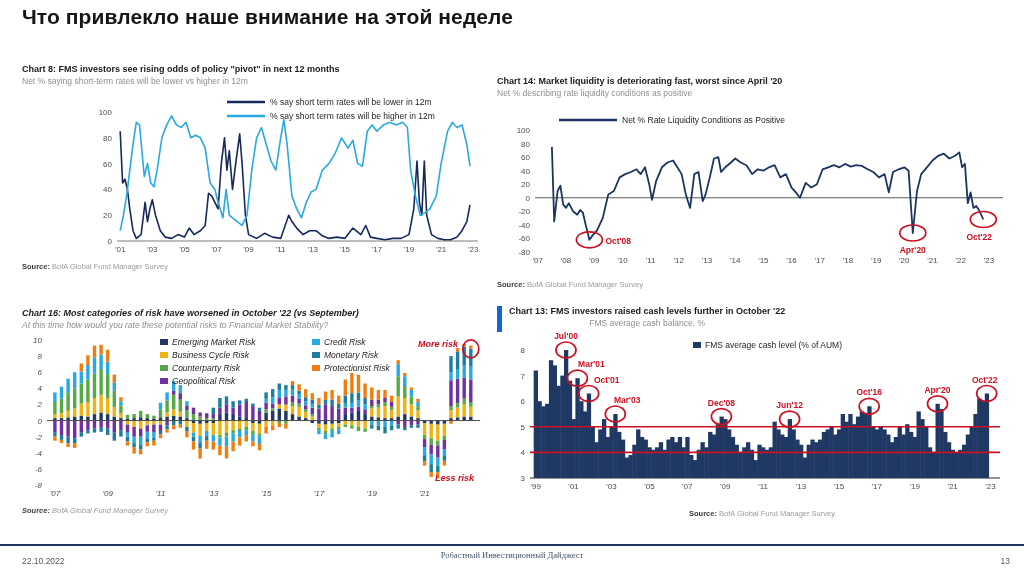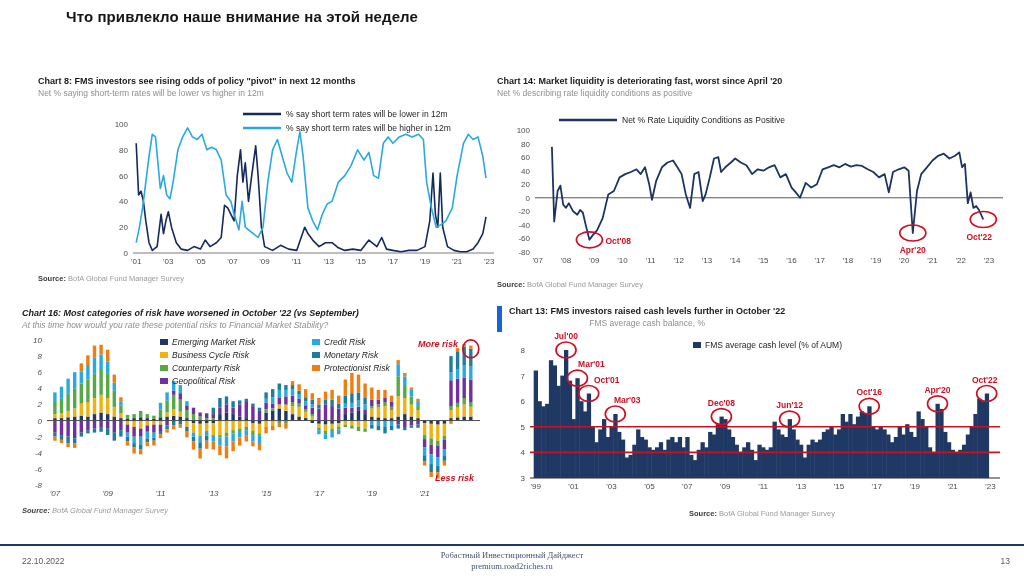--- a/index.html
+++ b/index.html
@@ -1,18 +1,18 @@
 <!DOCTYPE html>
 <html><head>
 <meta charset="utf-8">
 <style>
   html,body{margin:0;padding:0;}
   body{width:1024px;height:576px;background:#ffffff;font-family:"Liberation Sans",sans-serif;position:relative;overflow:hidden;}
   .slide{position:absolute;inset:0;background:#fff;}
-  .page-title{position:absolute;left:22px;top:6px;font-size:15px;font-weight:600;color:#151515;line-height:22px;letter-spacing:.1px;margin-left:44px;}
+  .page-title{position:absolute;left:22px;top:6px;font-size:21px;font-weight:600;color:#151515;line-height:22px;letter-spacing:.1px;}
   .panel{position:absolute;}
   .panel h3{margin:0;font-size:9px;font-weight:bold;color:#1a1a1a;line-height:11px;}
   .panel .sub{margin:1px 0 2px 0;font-size:8.5px;color:#8f8f8f;line-height:10px;}
   .panel .src{margin:2px 0 0 0;font-size:7.5px;color:#9a9a9a;line-height:9px;}
   .panel .src b{color:#3c3c3c;}
   svg{display:block;font-family:"Liberation Sans",sans-serif;}
   .trow{display:flex;align-items:flex-start;}
   .accent{width:5px;height:26px;margin-right:7px;flex:0 0 5px;}
   .footer-rule{position:absolute;left:0;right:0;top:544px;height:2px;}
   .footer{position:absolute;left:0;right:0;top:549px;height:27px;font-size:8.5px;color:#595959;padding-left:11px;}
@@ -22,21 +22,21 @@
 </style>
 </head>
 <body>
 
 <div class="slide">
 
   <div class="page-title">
     <div>Что привлекло наше внимание на этой неделе</div>
   </div>
 
-  <section class="panel" style="left:22px;top:76px;width:466px;margin-left:16px;">
+  <section class="panel" style="left:22px;top:64px;width:466px;">
     <h3>Chart 8: FMS investors see rising odds of policy "pivot" in next 12 months</h3>
     <p class="sub">Net % saying short-term rates will be lower vs higher in 12m</p>
     <svg width="466" height="172">
         <text x="90" y="156" font-size="8" fill="#4d4d4d" text-anchor="end">0</text>
         <text x="90" y="130.2" font-size="8" fill="#4d4d4d" text-anchor="end">20</text>
         <text x="90" y="104.39999999999999" font-size="8" fill="#4d4d4d" text-anchor="end">40</text>
         <text x="90" y="78.6" font-size="8" fill="#4d4d4d" text-anchor="end">60</text>
         <text x="90" y="52.8" font-size="8" fill="#4d4d4d" text-anchor="end">80</text>
         <text x="90" y="27" font-size="8" fill="#4d4d4d" text-anchor="end">100</text>
         <text x="98.20888888888962" y="164" font-size="8" fill="#4d4d4d" text-anchor="middle">'01</text>
@@ -772,18 +772,17 @@
         <text x="484.73387096774104" y="50.52" font-size="8.5" fill="#cc1122" text-anchor="middle" font-weight="bold">Oct'22</text>
       </svg>
     <p class="src" style="margin-left:12px;"><b>Source:</b> <span>BofA Global Fund Manager Survey</span></p>
   </section>
 
   <div class="footer-rule" id="footer-rule" style="background: rgb(31, 56, 100);"></div>
   <div class="footer">
     <span class="date">22.10.2022</span>
     <div class="center">
       <div>Робастный Инвестиционный Дайджест</div>
-      <div>premium.road2riches.ru</div>
     </div>
     <span class="pageno">13</span>
   </div>
 
 </div>
 
 </body></html>

